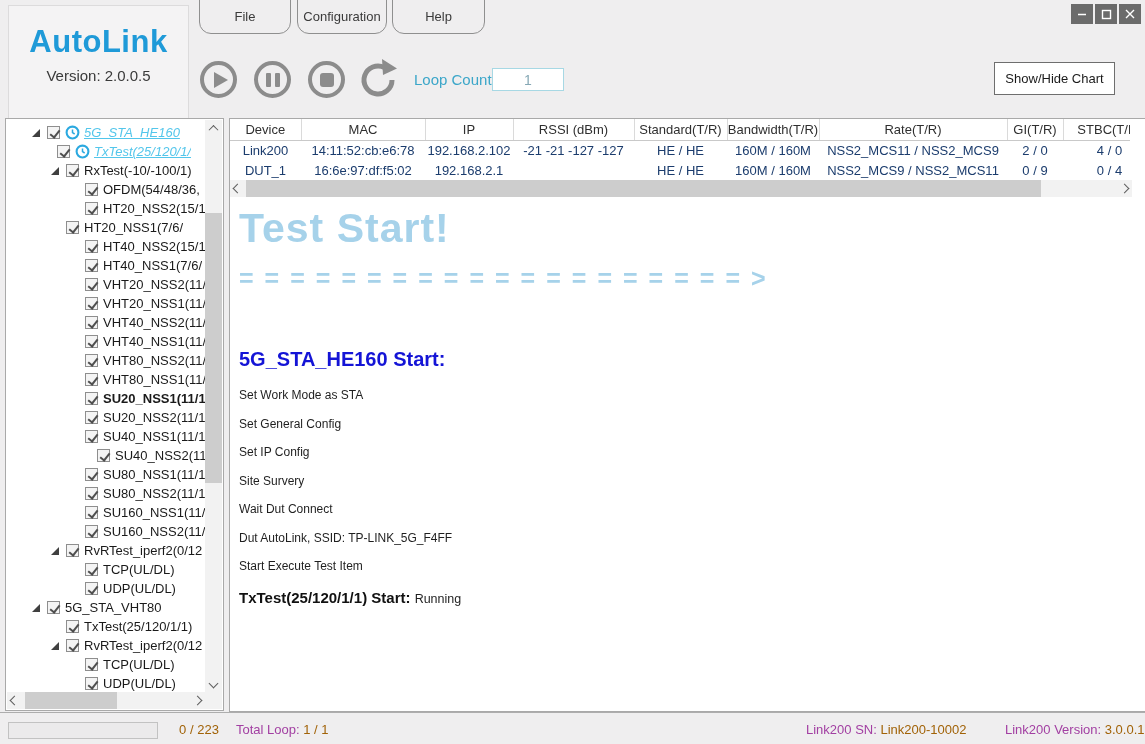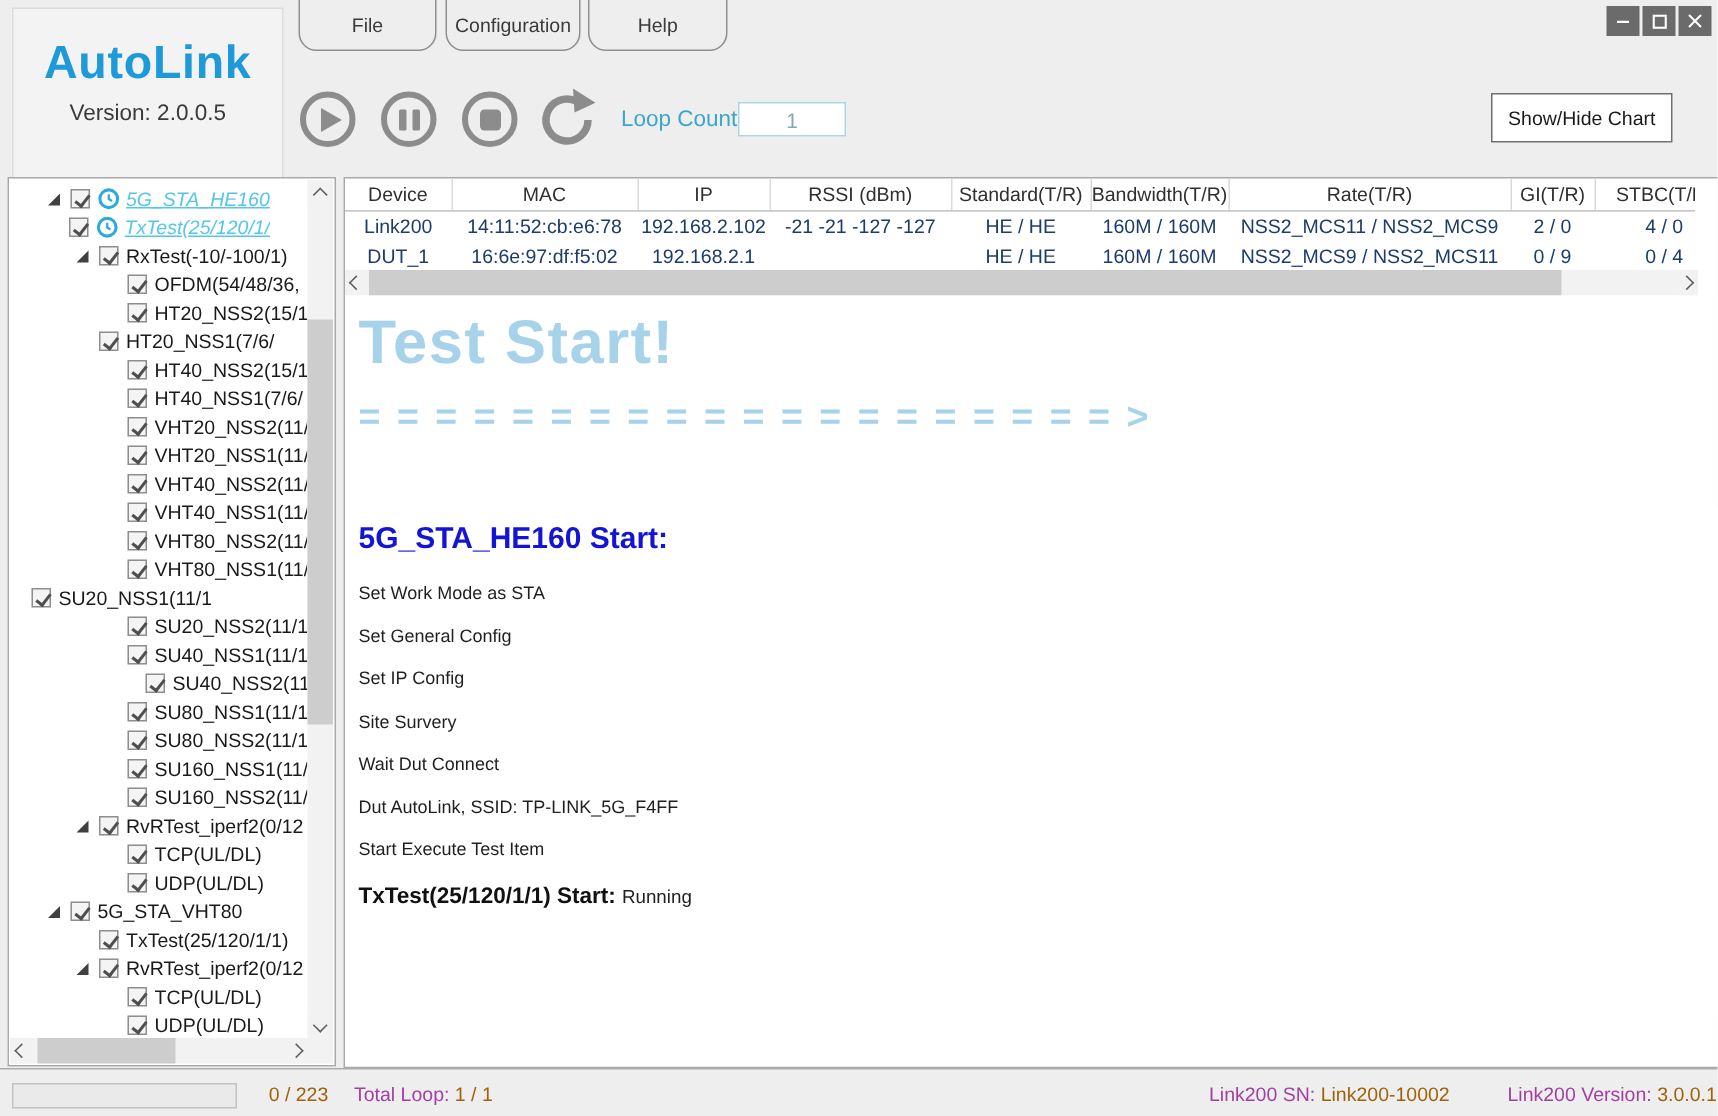--- a/index.html
+++ b/index.html
@@ -150,21 +150,21 @@
         </span>
         <span class="cbx"></span>
         <span class="clock">
           <svg width="15" height="15" viewBox="0 0 16 16">
             <circle cx="8" cy="8" r="6.3" fill="#fff" stroke="#2ba9e0" stroke-width="2.2"></circle>
             <path d="M8 4.8V8.2L10.3 9.6" fill="none" stroke="#2ba9e0" stroke-width="1.6"></path>
           </svg>
         </span>
         <span class="tree-label blue">5G_STA_HE160</span>
       </div>
-      <div class="tree-row" style="padding-left: 25px;">
+      <div class="tree-row" style="padding-left: 36px;">
         <span class="exp-slot"></span>
         <span class="cbx"></span>
         <span class="clock">
           <svg width="15" height="15" viewBox="0 0 16 16">
             <circle cx="8" cy="8" r="6.3" fill="#fff" stroke="#2ba9e0" stroke-width="2.2"></circle>
             <path d="M8 4.8V8.2L10.3 9.6" fill="none" stroke="#2ba9e0" stroke-width="1.6"></path>
           </svg>
         </span>
         <span class="tree-label blue">TxTest(25/120/1/</span>
       </div>
@@ -223,21 +223,21 @@
       <div class="tree-row" style="padding-left: 64px;">
         <span class="exp-slot"></span>
         <span class="cbx"></span>
         <span class="tree-label">VHT80_NSS2(11/</span>
       </div>
       <div class="tree-row" style="padding-left: 64px;">
         <span class="exp-slot"></span>
         <span class="cbx"></span>
         <span class="tree-label">VHT80_NSS1(11/</span>
       </div>
-      <div class="tree-row" style="">
+      <div class="tree-row" style="padding-left: 64px; font-weight: bold;">
         <span class="exp-slot"></span>
         <span class="cbx"></span>
         <span class="tree-label">SU20_NSS1(11/1</span>
       </div>
       <div class="tree-row" style="padding-left: 64px;">
         <span class="exp-slot"></span>
         <span class="cbx"></span>
         <span class="tree-label">SU20_NSS2(11/1</span>
       </div>
       <div class="tree-row" style="padding-left: 64px;">

